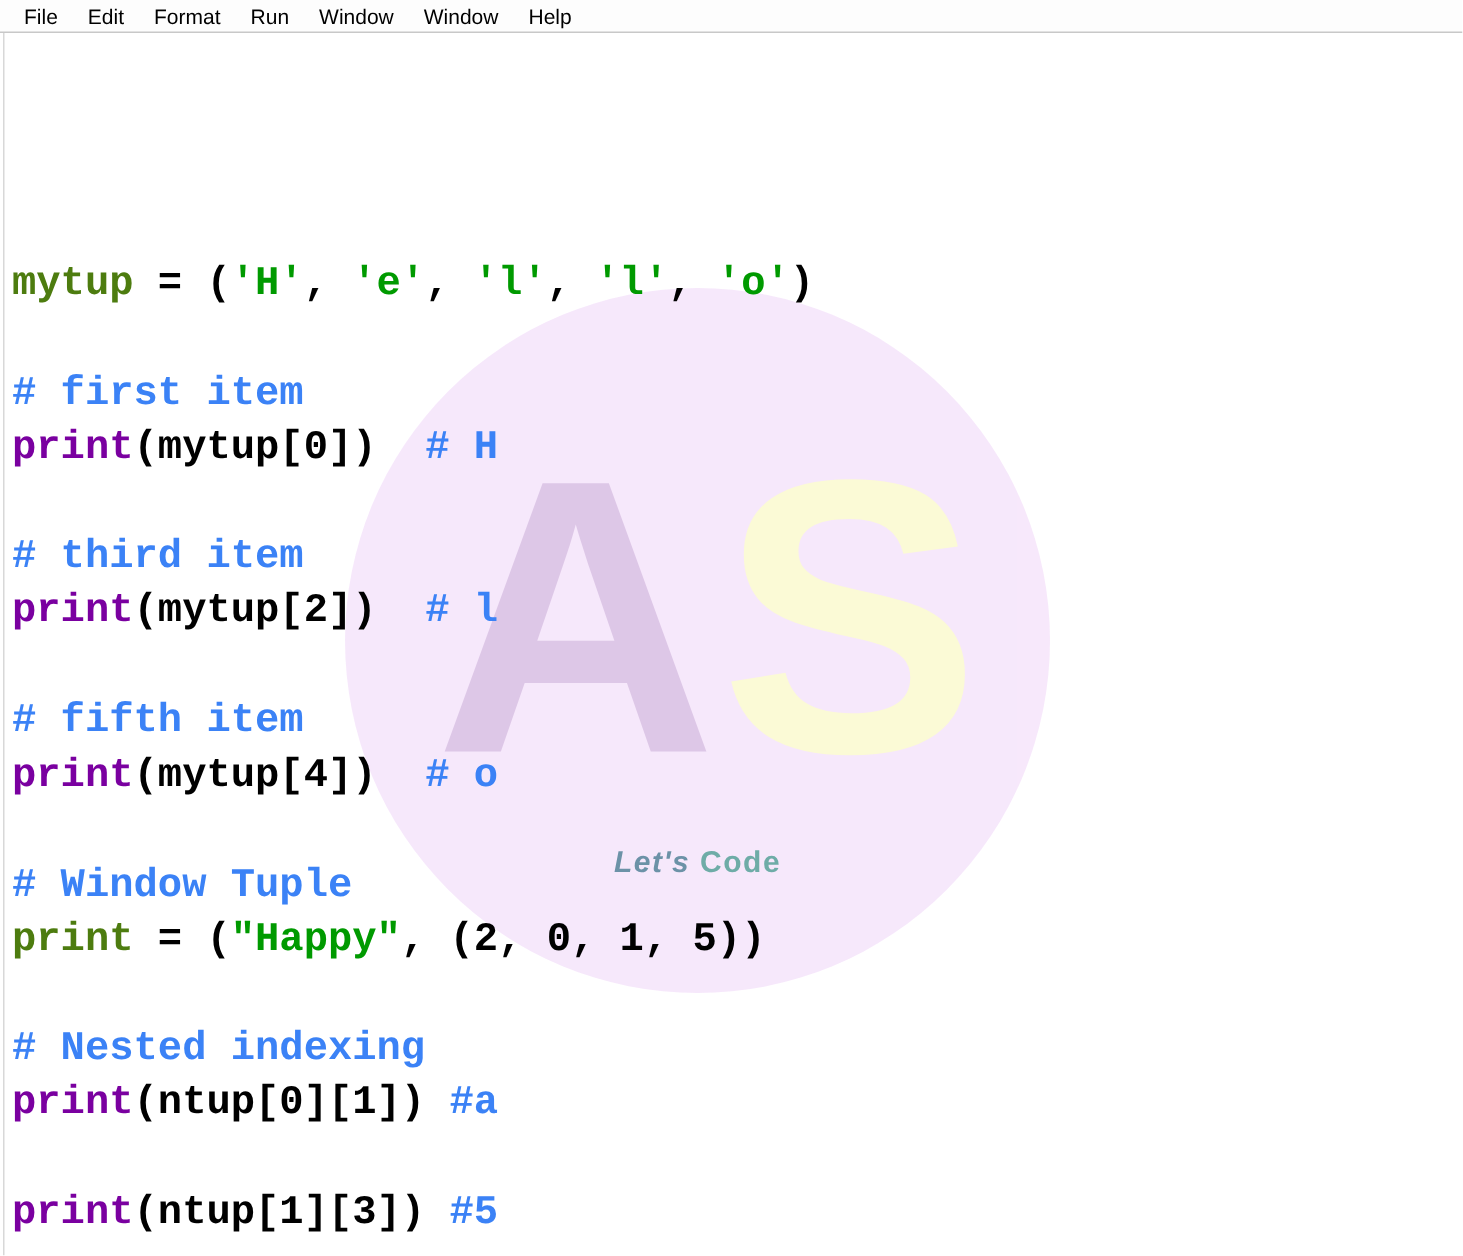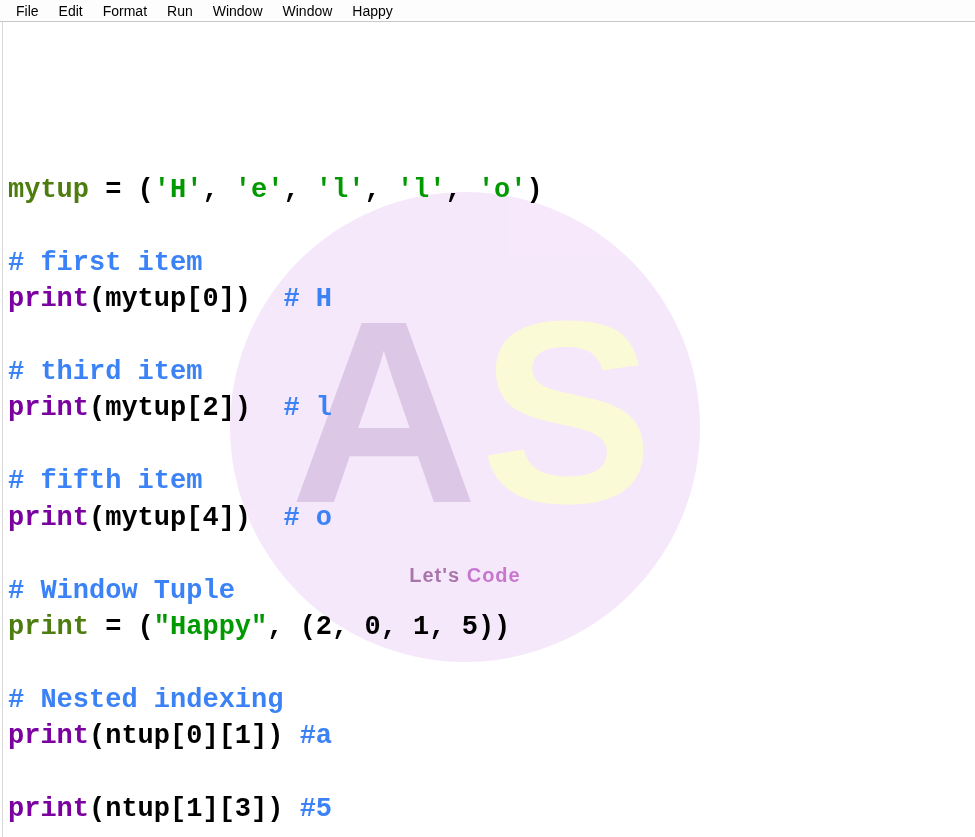--- a/index.html
+++ b/index.html
@@ -60,22 +60,22 @@
   .watermark .tagline {
     position: absolute;
     left: 0; right: 0;
     top: 370px;
     text-align: center;
     font-size: 20px;
     font-weight: 600;
     font-family: "Arial", sans-serif;
     letter-spacing: 1px;
   }
-  .watermark .tagline .lets { color: #701a75; }
-  .watermark .tagline .code { color: #a21caf; }
+  .watermark .tagline .lets { color: #0c4a6e; font-style: italic; }
+  .watermark .tagline .code { color: #0f766e; }
   .code-content { position: relative; z-index: 1; }
   .tok-name { color: #4d7c0f; }
   .tok-op   { color: #000000; }
   .tok-punc { color: #000000; }
   .tok-str  { color: #009a00; }
   .tok-num  { color: #000000; }
   .tok-call { color: #7a00a0; }
   .tok-comm { color: #3b82f6; text-align: right; }
   .vline-left {
     position: absolute;
@@ -90,21 +90,21 @@
 </head>
 <body>
 
 <div class="menubar">
   <span>File</span>
   <span>Edit</span>
   <span>Format</span>
   <span>Run</span>
   <span>Window</span>
   <span>Window</span>
-  <span>Happy</span>
+  <span>Help</span>
 </div>
 
 <div class="vline-left"></div>
 
 <div class="editor">
   <div class="watermark">
     <div class="letterA">A</div>
     <div class="letterS">S</div>
     <div class="tagline"><span class="lets">Let's</span><span class="code"> Code</span></div>
   </div>

